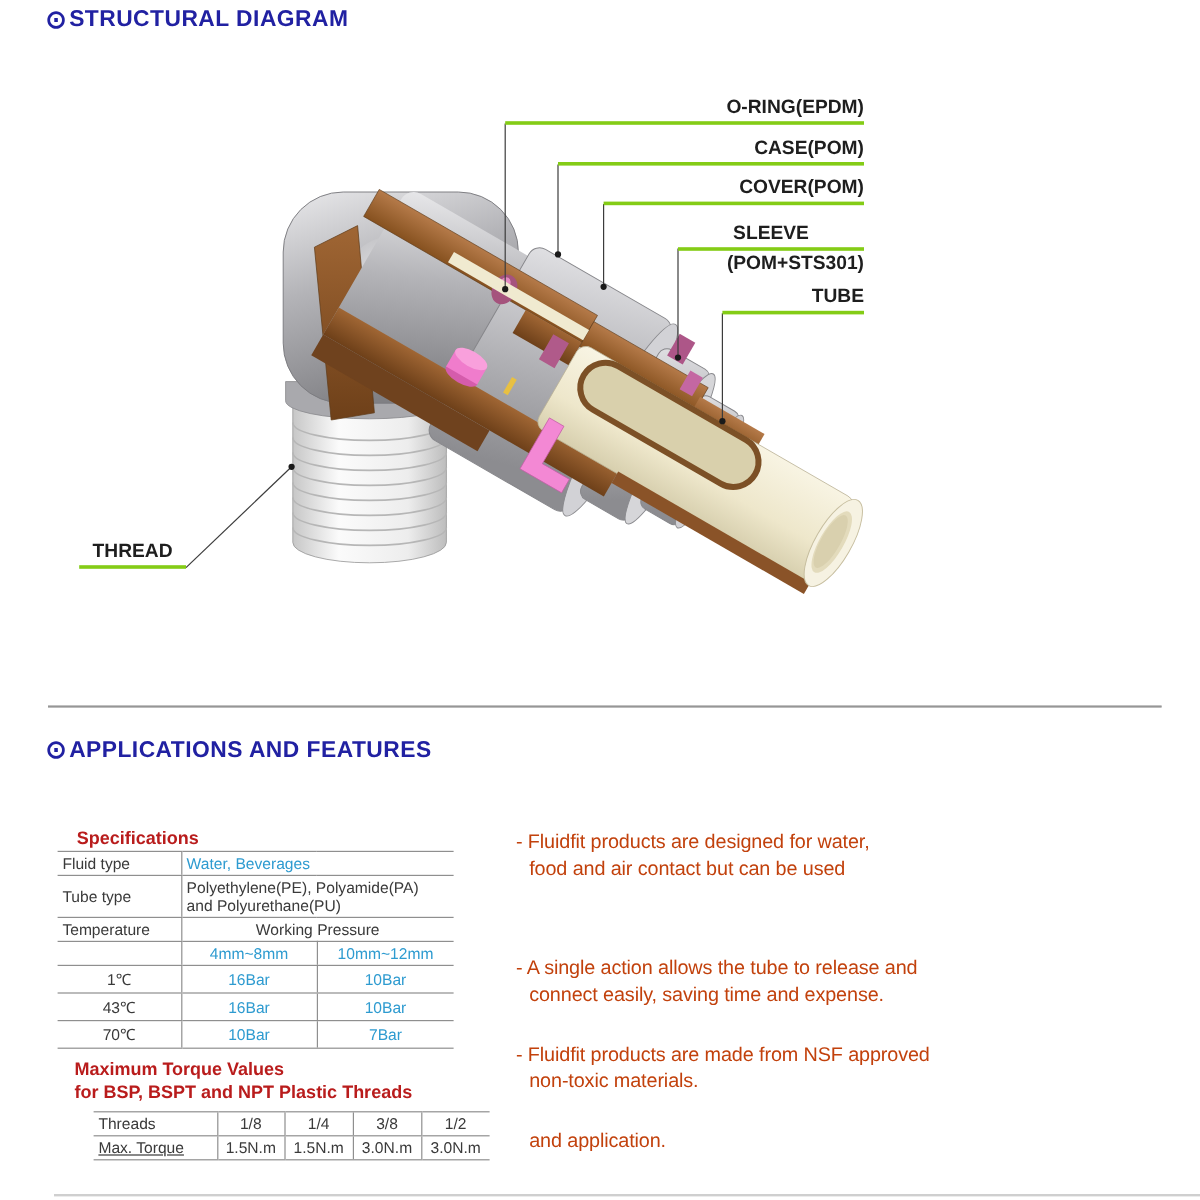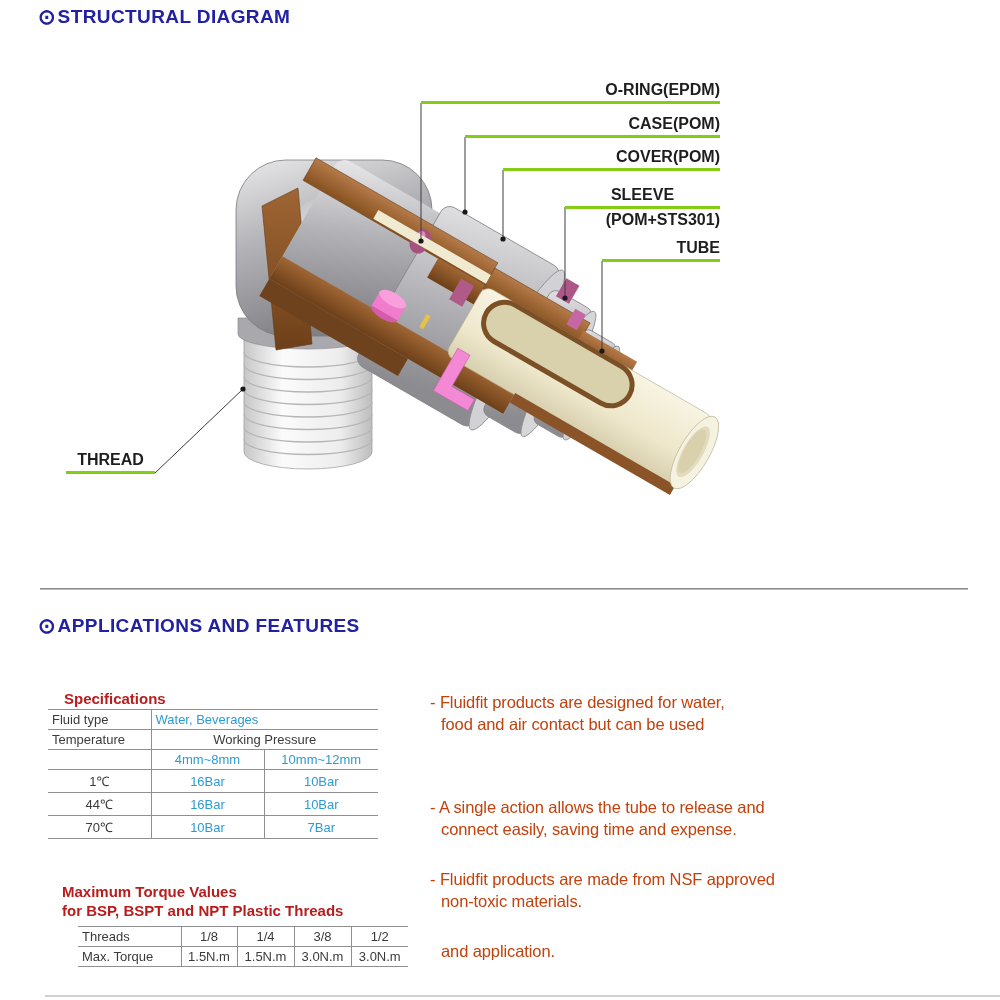--- a/index.html
+++ b/index.html
@@ -192,35 +192,42 @@
       <col style="width:103px">
       <col style="width:113px">
       <col style="width:114px">
     </colgroup>
   <tbody>
       <tr>
     <td class="lab" style="height:20px;">Fluid type</td>
     <td class="bl bluval" colspan="2" style="padding-left:4px;">Water, Beverages</td>
   </tr>
   <tr>
+    <td class="lab" style="height:35px;">Tube type</td>
+    <td class="bl twoline" colspan="2">
+      <div>Polyethylene(PE), Polyamide(PA)</div>
+      <div>and Polyurethane(PU)</div>
+    </td>
+  </tr>
+  <tr>
     <td class="lab" style="height:20px;">Temperature</td>
     <td class="bl ctr" colspan="2">Working Pressure</td>
   </tr>
   <tr>
     <td style="height:20px;"></td>
     <td class="bl ctr bluval">4mm~8mm</td>
     <td class="bl ctr bluval">10mm~12mm</td>
   </tr>
   <tr>
     <td class="ctr" style="height:18px;">1℃</td>
     <td class="bl ctr bluval">16Bar</td>
     <td class="bl ctr bluval">10Bar</td>
   </tr>
   <tr>
-    <td class="ctr" style="height:18px;">44℃</td>
+    <td class="ctr" style="height:18px;">43℃</td>
     <td class="bl ctr bluval">16Bar</td>
     <td class="bl ctr bluval">10Bar</td>
   </tr>
   <tr>
     <td class="ctr" style="height:18px;">70℃</td>
     <td class="bl ctr bluval">10Bar</td>
     <td class="bl ctr bluval">7Bar</td>
   </tr>
 </tbody>
   </table>
@@ -240,21 +247,21 @@
     </colgroup>
   <tbody>
       <tr>
     <td class="lab" style="height:19px;">Threads</td>
     <td class="bl ctr">1/8</td>
     <td class="bl ctr">1/4</td>
     <td class="bl ctr">3/8</td>
     <td class="bl ctr">1/2</td>
   </tr>
   <tr>
-    <td class="lab" style="height:19px;">Max. Torque</td>
+    <td class="lab" style="height:19px;text-decoration:underline;">Max. Torque</td>
     <td class="bl ctr">1.5N.m</td>
     <td class="bl ctr">1.5N.m</td>
     <td class="bl ctr">3.0N.m</td>
     <td class="bl ctr">3.0N.m</td>
   </tr>
 </tbody>
   </table>
 
 <div class="feat" style="top:692px;">
   <div>- Fluidfit products are designed for water,</div>

